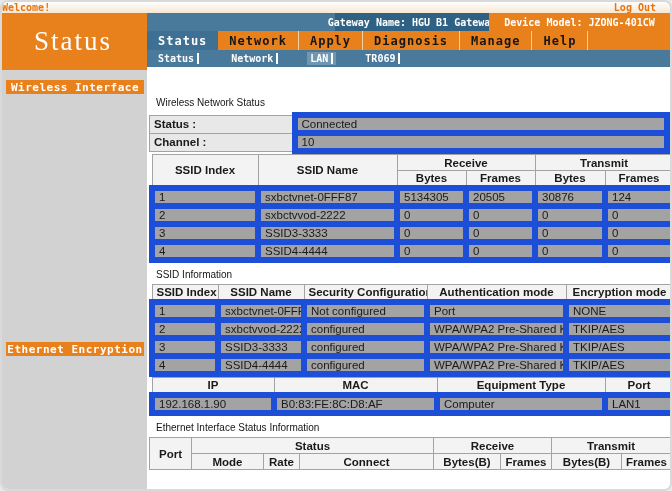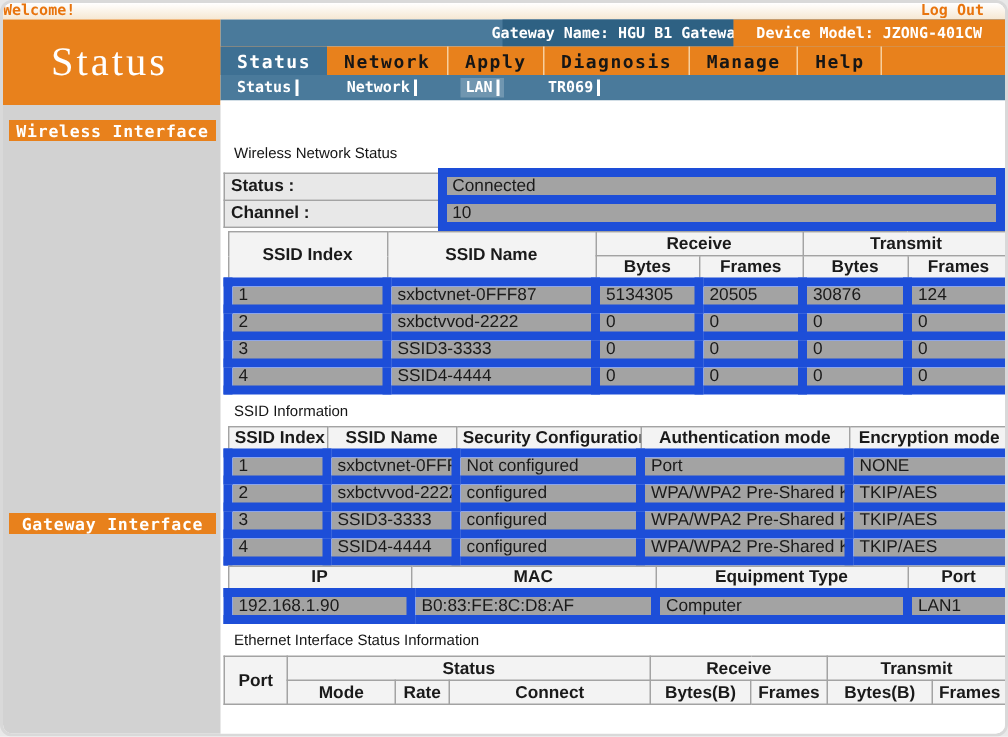--- a/index.html
+++ b/index.html
@@ -104,21 +104,21 @@
     <span class="toplink">Welcome!</span>
     <span class="toplink">Log Out</span>
   </div>
 
   <div class="split">
 
     <div class="leftcol">
       <div class="brand">Status</div>
       <div class="sidebar">
         <div class="side-btn wireless">Wireless Interface</div>
-        <div class="side-btn ethernet">Gateway Interface</div>
+        <div class="side-btn ethernet">Ethernet Encryption</div>
       </div>
     </div>
 
     <div class="rightcol">
 
       <div class="infobar">
         <div class="spacer"></div>
         <div class="gwbox">Gateway Name: HGU B1 Gateway</div>
         <div class="devbox">Device Model: JZONG-401CW</div>
       </div>

